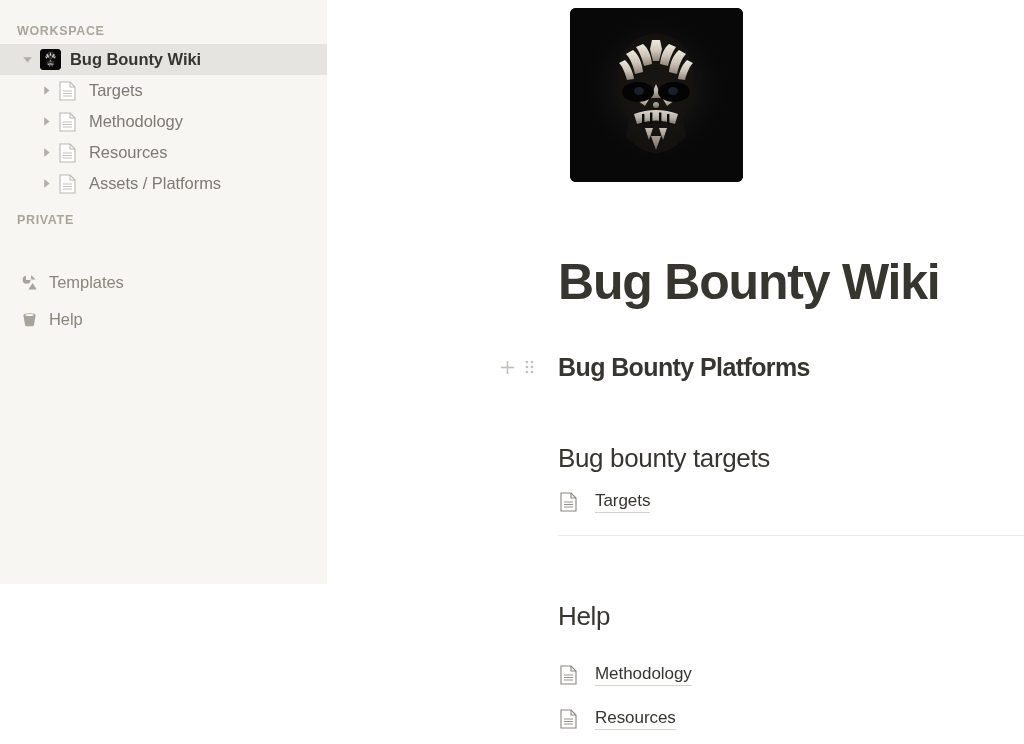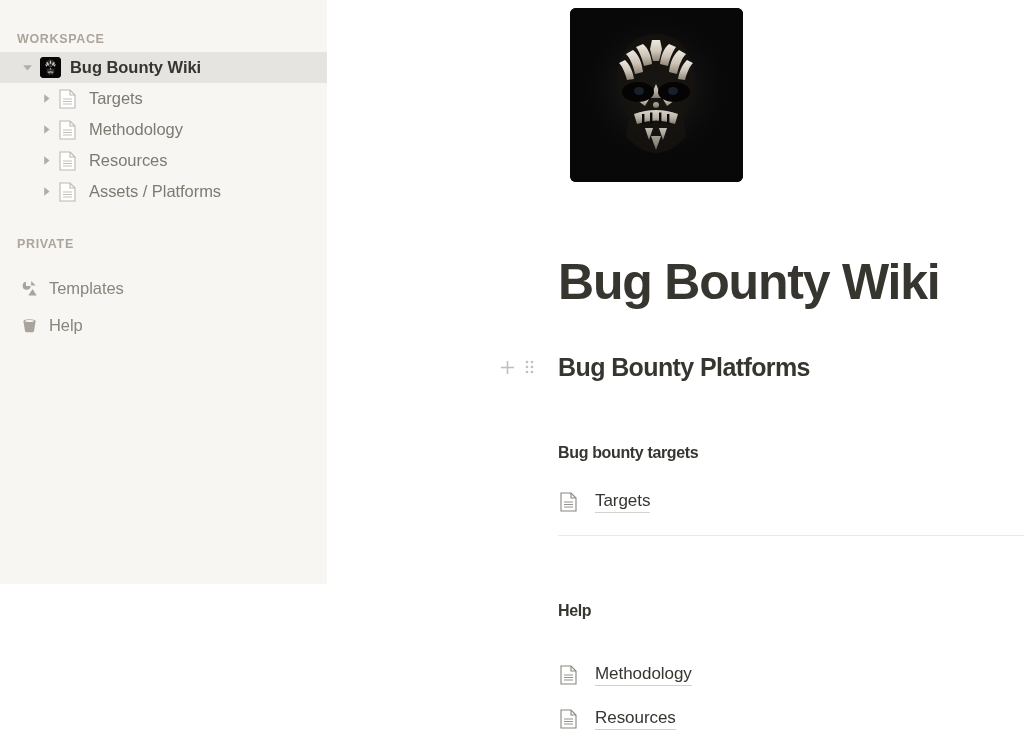--- a/index.html
+++ b/index.html
@@ -25,36 +25,36 @@
     position: relative;
   }
 
   
   .sidebar {
     width: 327px;
     height: 584px;
     background: #f7f6f3;
     flex: 0 0 327px;
     position: relative;
-    padding-top: 8px;
+    padding-top: 0;
   }
 
   .section-label {
     font-size: 12.5px;
     font-weight: 700;
     letter-spacing: 0.65px;
     color: #aba59c;
     padding: 0 0 0 17px;
     height: 26px;
     display: flex;
     align-items: center;
   }
 
   .section-label.workspace { margin-top: 18px; }
-  .section-label.private { margin-top: 24px; }
+  .section-label.private { margin-top: 8px; }
 
   .nav-row {
     height: 31px;
     display: flex;
     align-items: center;
     padding-left: 17px;
     cursor: pointer;
     position: relative;
   }
   .nav-row.selected { background: #e6e4e0; }
@@ -100,21 +100,21 @@
     background: #0a0a0a;
     display: block;
     position: relative;
   }
 
   .util-group { margin-top: 22px; }
 
   .util-row {
     height: 37px;
     display: flex;
-    align-items: flex-start;
+    align-items: flex-end;
     padding-left: 17px;
     cursor: pointer;
   }
   .util-row .util-icon {
     width: 24px;
     flex: 0 0 24px;
     display: flex;
     align-items: center;
     justify-content: center;
   }
@@ -206,22 +206,22 @@
     font-weight: 700;
     color: #37352f;
     letter-spacing: -0.6px;
     line-height: 1.2;
     white-space: nowrap;
   }
 
   .h2-text {
     position: absolute;
     left: 0;
-    font-size: 16px;
-    font-weight: 700;
+    font-size: 26px;
+    font-weight: 400;
     color: #37352f;
     letter-spacing: -0.35px;
     line-height: 1.2;
     white-space: nowrap;
     text-align: center;
   }
   .h2-targets { top: 443px; }
   .h2-help { top: 601px; }
 
   .page-link {

